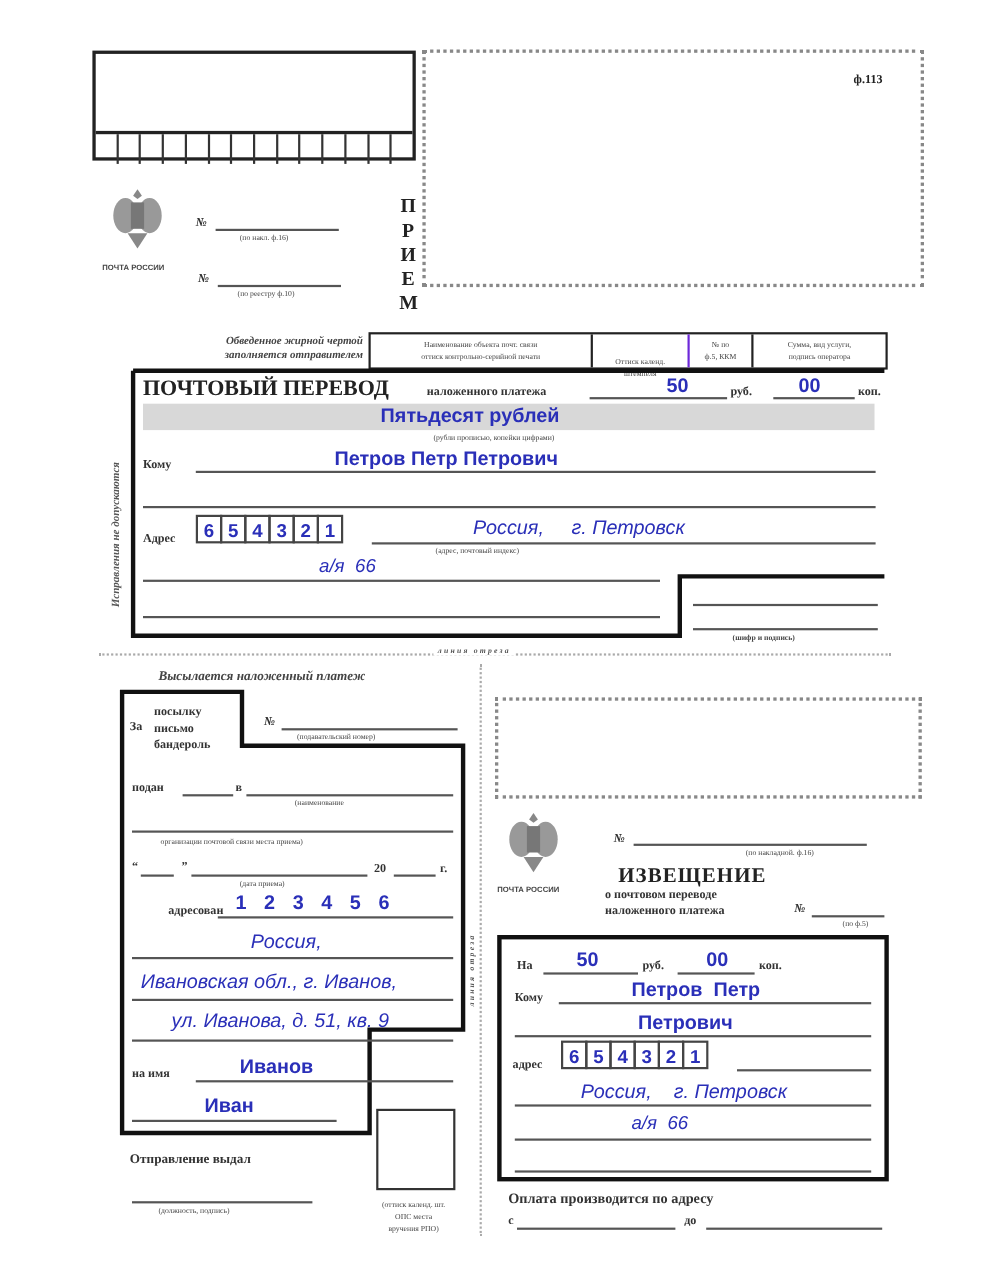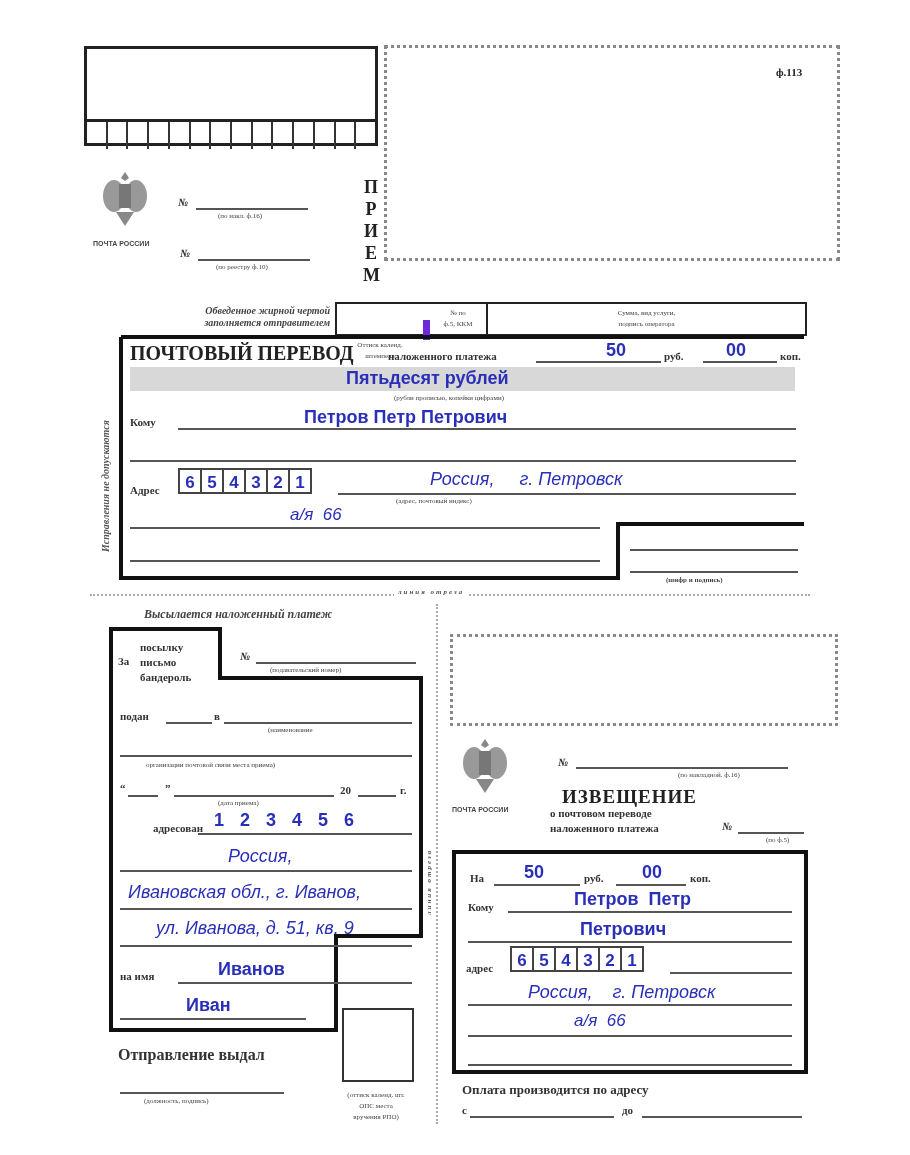--- a/index.html
+++ b/index.html
@@ -66,21 +66,25 @@
   <div>Е</div>
   <div>М</div>
 </div>
 
 <div class="abs serif" style="left:134px;top:305px;font-size:10px;font-style:italic;font-weight:bold;color:#444;line-height:12px;text-align:right;width:196px;">
   <div>Обведенное жирной чертой</div>
   <div>заполняется отправителем</div>
 </div>
 
 <div class="abs" style="left:335px;top:302px;width:472px;height:34px;border:2px solid #222;box-sizing:border-box;display:flex;font-size:7px;color:#444;text-align:center;line-height:11px;">
-  <div style="width:86px;border-right:7px solid #6d28d9;padding-top:20px;margin-top:16px;">
+  <div style="width:200px;border-right:2px solid #222;padding-top:4px;">
+      <div>Наименование объекта почт. связи</div>
+      <div>оттиск контрольно-серийной печати</div>
+    </div>
+  <div style="width:86px;border-right:2px solid #6d28d9;padding-top:20px;">
       <div>Оттиск календ.</div>
       <div>штемпеля</div>
     </div>
   <div style="width:56px;border-right:2px solid #222;padding-top:4px;">
       <div>№ по</div>
       <div>ф.5, ККМ</div>
     </div>
   <div style="flex:1;padding-top:4px;">
       <div>Сумма, вид услуги,</div>
       <div>подпись оператора</div>
@@ -180,21 +184,21 @@
 <div class="abs handb" style="left:186px;top:995px;font-size:18px;">Иван</div>
 <div class="line" style="left:120px;top:1018px;width:186px;"></div>
 
 <div class="abs" style="left:342px;top:1008px;width:68px;height:70px;border:2px solid #333;"></div>
 <div class="abs tiny" style="left:324px;top:1090px;width:104px;text-align:center;line-height:11px;">
   <div>(оттиск календ. шт.</div>
   <div>ОПС места</div>
   <div>вручения РПО)</div>
 </div>
 
-<div class="abs serif" style="left:118px;top:1046px;font-size:16px;font-weight:bold;color:#333;">Отправление выдал</div>
+<div class="abs serif" style="left:118px;top:1046px;font-size:12px;font-weight:bold;color:#333;">Отправление выдал</div>
 <div class="line" style="left:120px;top:1092px;width:164px;"></div>
 <div class="abs tiny" style="left:144px;top:1097px;">(должность, подпись)</div>
 
 <div class="dashed" style="left:450px;top:634px;width:382px;height:86px;"></div>
 
 <div class="coat" style="left:460px;top:735px;">
   <svg width="50" height="62" viewBox="0 0 50 62">
     <path d="M25 4 L29 10 L25 13 L21 10Z" fill="#888"></path>
     <ellipse cx="14" cy="28" rx="11" ry="16" fill="#999"></ellipse>
     <ellipse cx="36" cy="28" rx="11" ry="16" fill="#999"></ellipse>

